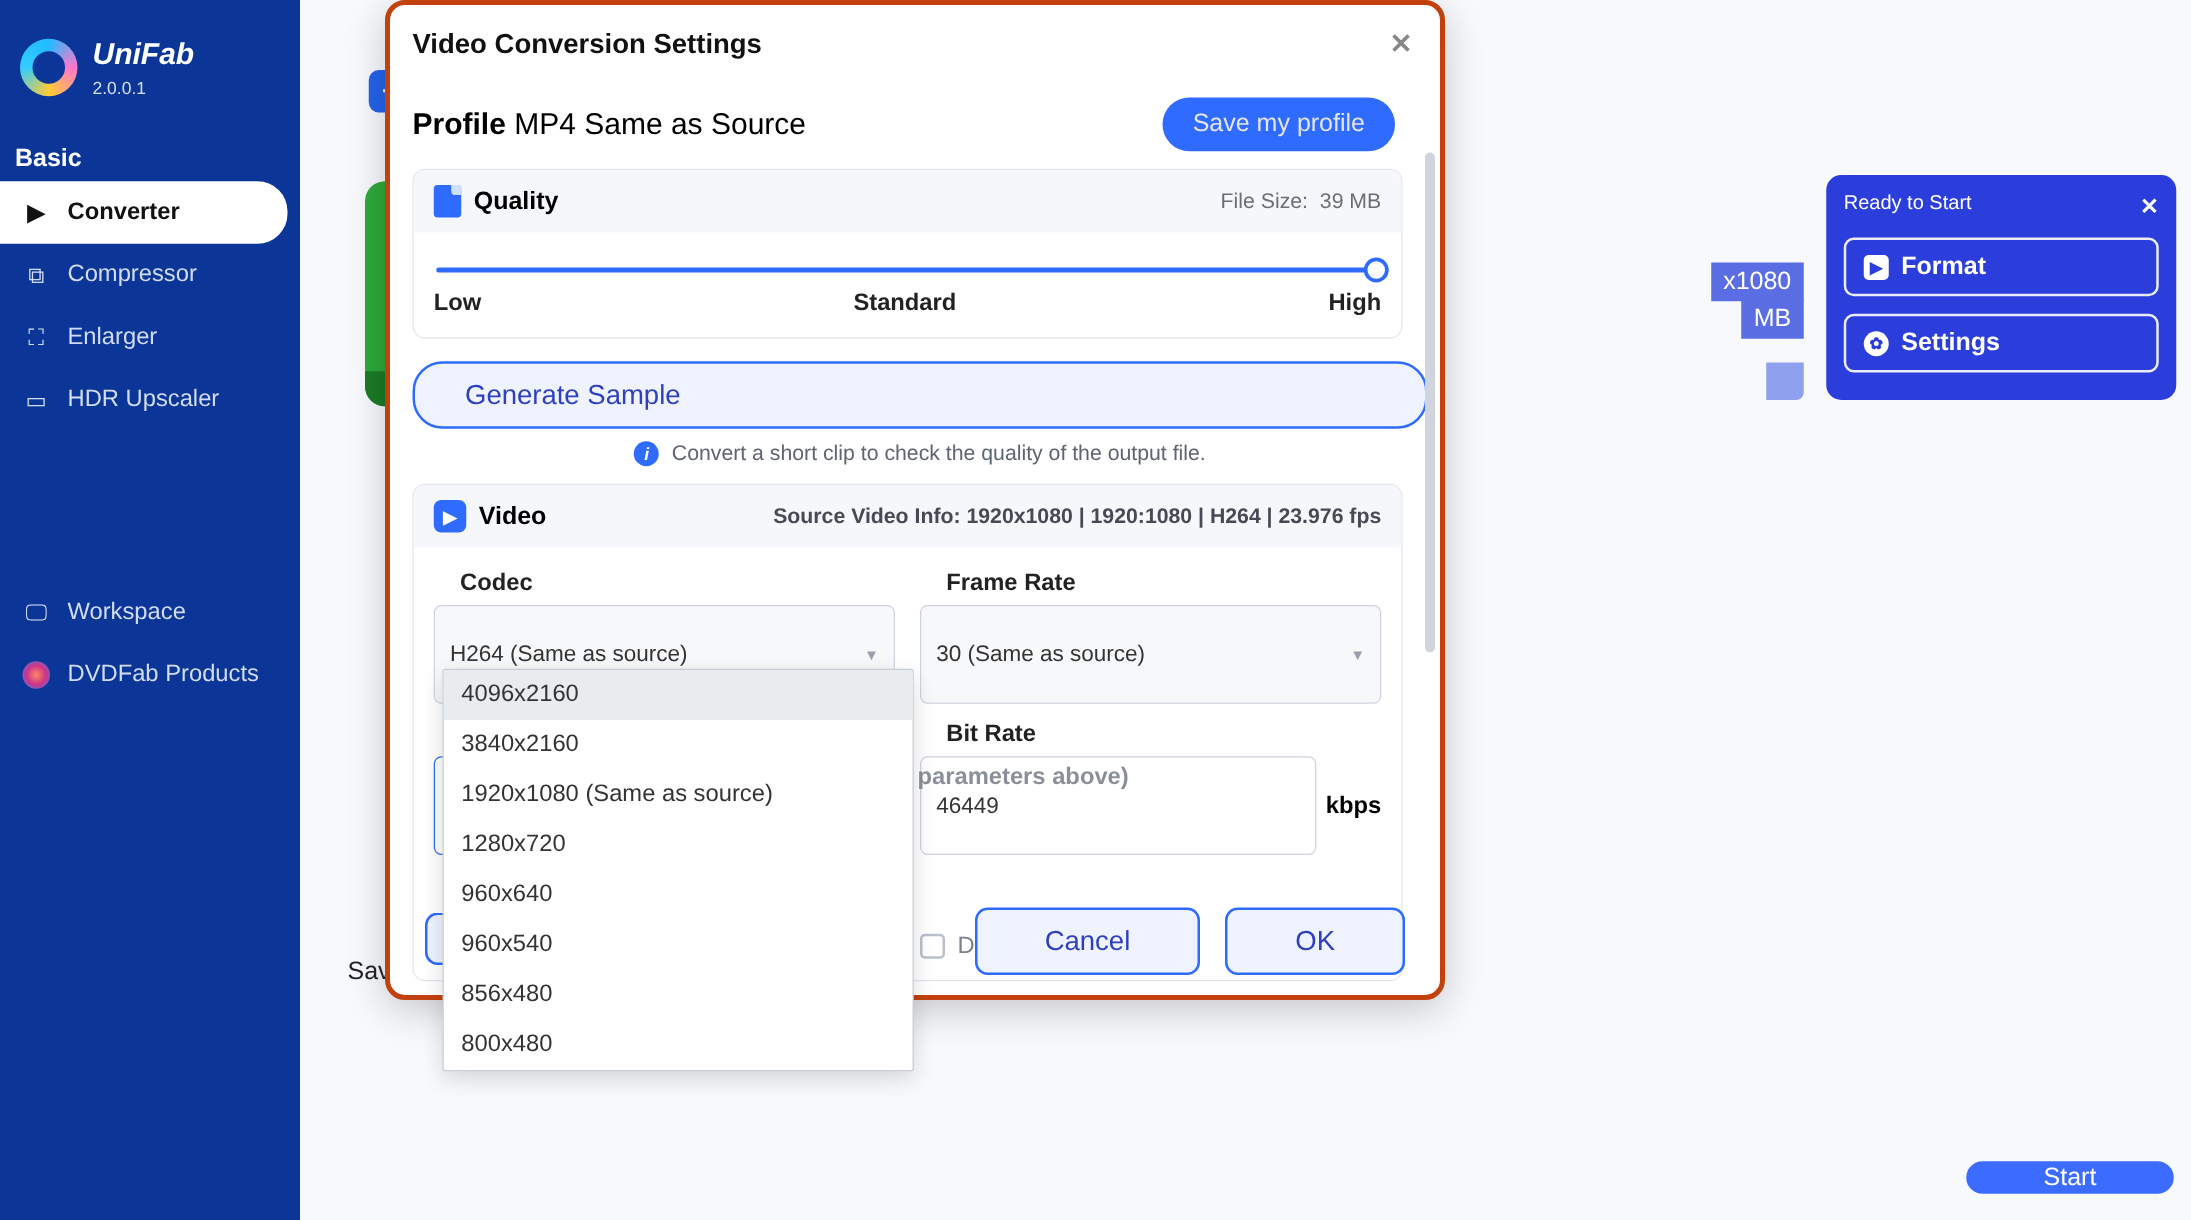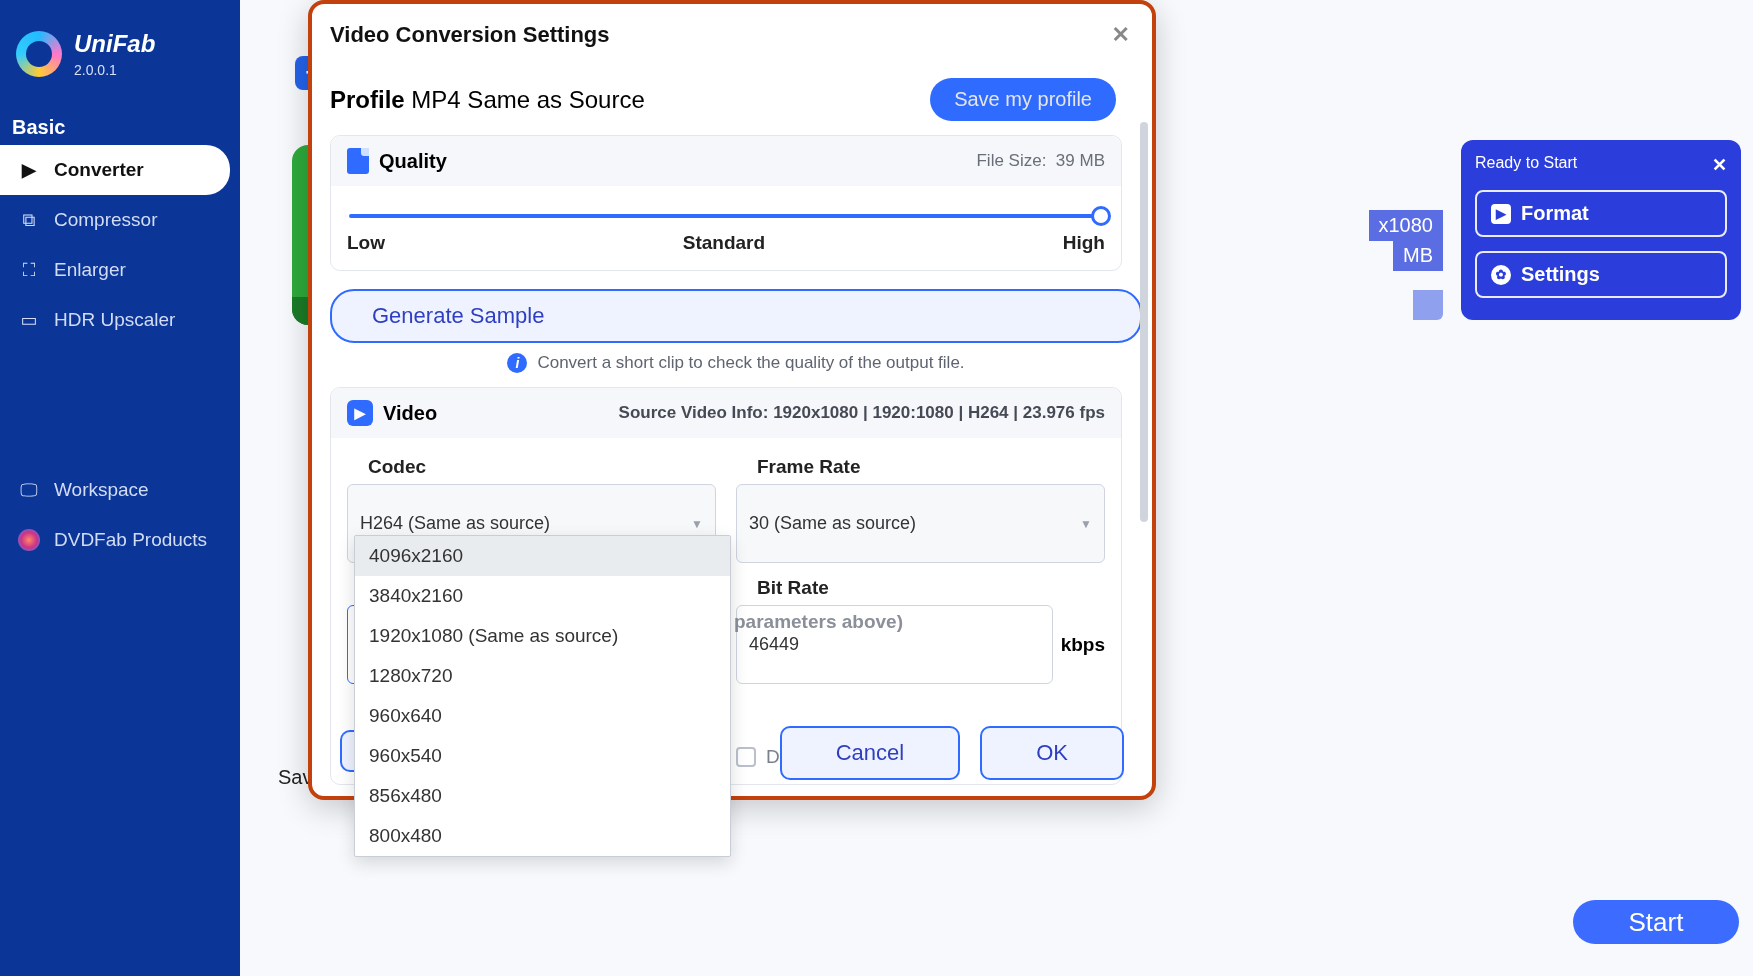--- a/index.html
+++ b/index.html
@@ -88,21 +88,21 @@
   .right-panel .pill-btn{
     display:flex;align-items:center;gap:10px;border:2px solid rgba(255,255,255,.9);border-radius:8px;padding:10px 14px;margin-top:14px;font-size:20px;font-weight:600;cursor:pointer;
   }
   .right-panel .pill-btn .picon{width:20px;height:20px;background:#fff;border-radius:4px;display:flex;align-items:center;justify-content:center;color:#2b3edb;font-size:13px;font-weight:900;}
   .right-panel .picon.gear{border-radius:50%;}
   .bg-chip{position:absolute;right:310px;top:210px;background:#5a6de2;color:#fff;padding:4px 10px;text-align:right;font-size:20px;}
   .bg-chip2{position:absolute;right:310px;top:240px;background:#5a6de2;color:#fff;padding:4px 10px;text-align:right;font-size:20px;}
   .bg-chip3{position:absolute;right:310px;top:290px;width:30px;height:30px;background:#8fa0ee;border-bottom-right-radius:6px;}
 
   .start-btn{
-    position:absolute;right:14px;bottom:32px;width:166px;height:44px;display:flex;align-items:center;justify-content:center;background:#3c6bff;color:#fff;border-radius:22px;font-size:26px;font-weight:500;cursor:pointer;
+    position:absolute;right:14px;bottom:21px;width:166px;height:26px;display:flex;align-items:center;justify-content:center;background:#3c6bff;color:#fff;border-radius:22px;font-size:20px;font-weight:500;cursor:pointer;
   }
 
   .green-strip{position:absolute;left:292px;top:145px;width:30px;height:180px;background:#2eaa3b;border-top-left-radius:16px;border-bottom-left-radius:16px;}
   .green-strip::after{content:'';position:absolute;left:0;right:0;bottom:0;height:28px;background:#1b7c27;border-bottom-left-radius:16px;}
 
   
   .modal {
     position:absolute; left:308px; top:0; width:848px; height:800px;
     background:#fff; border:4px solid #c2410c; border-radius:16px;
     padding:18px 10px 18px 18px;

